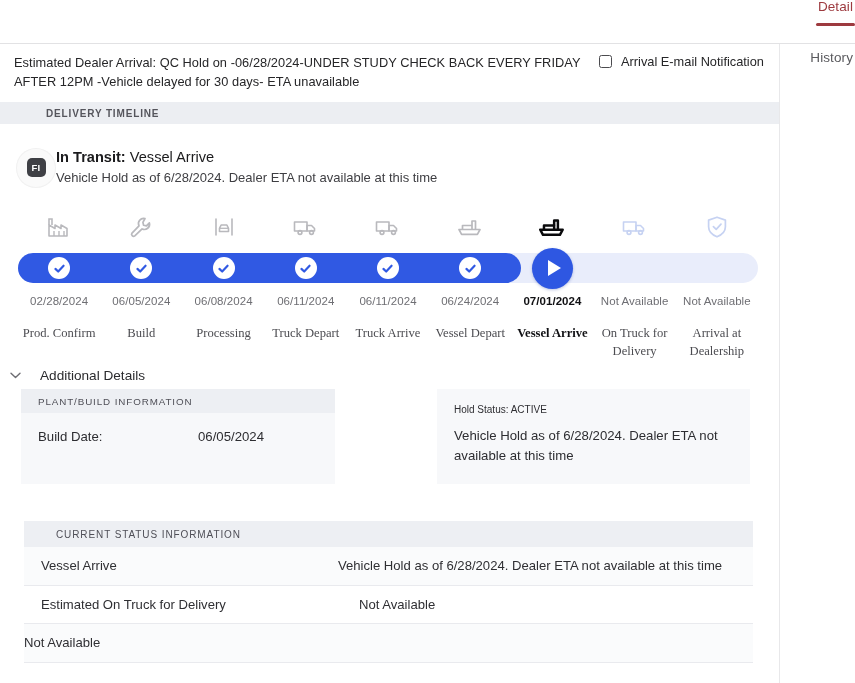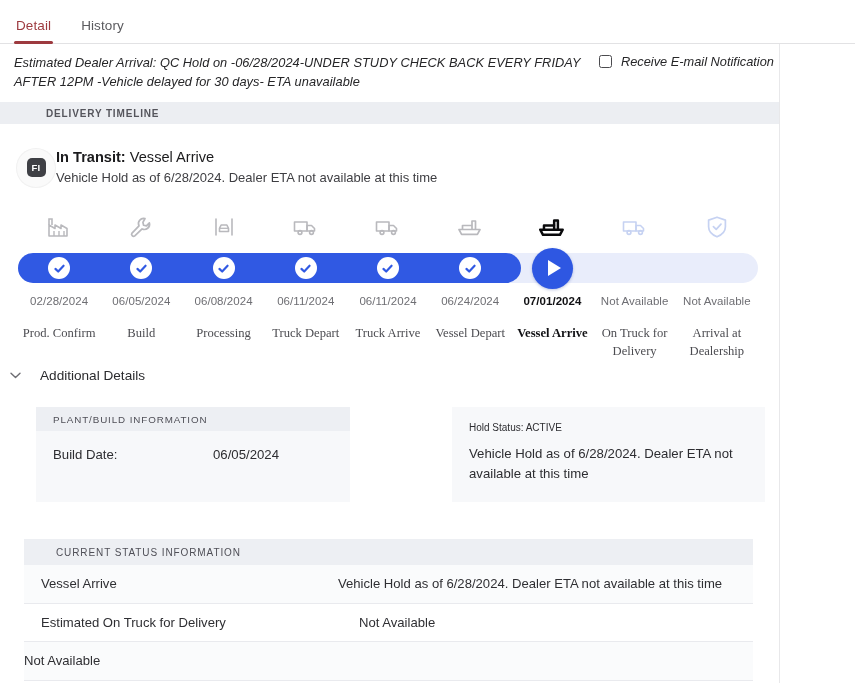--- a/index.html
+++ b/index.html
@@ -16,36 +16,36 @@
 
   
   .content-divider {
     position: absolute; left: 779px; top: 44px; width: 1px; height: 639px;
     background: #e8e8ea;
   }
 
   
   .tabbar {
     position: relative; height: 44px; border-bottom: 1px solid #e2e2e4;
-    display: flex; align-items: flex-end; padding-left: 14px; gap: 26px;
+    display: flex; align-items: flex-end; padding-left: 14px; gap: 26px; flex-direction: column;
   }
   .tab {
     position: relative; font-size: 13.5px; line-height: 1;
     padding: 0 2px 11px 2px; color: #5a5a5e; cursor: pointer; letter-spacing: .1px;
   }
   .tab.active { color: #9d3a3f; }
   .tab.active::after {
     content: ""; position: absolute; left: 0; right: 0; bottom: -1px;
     height: 3px; background: #9d3a3f; border-radius: 2px;
   }
 
   
   .notice {
     position: relative; padding: 9px 0 7px 14px;
-    display: flex; align-items: flex-start; gap: 10px; font-style: italic;
+    display: flex; align-items: flex-start; gap: 10px;
   }
   .notice-text {
     font-size: 12.8px; line-height: 19px; color: #262628;
     max-width: 575px; letter-spacing: .05px;
   }
   .notify-wrap {
     display: flex; align-items: center; gap: 9px; white-space: nowrap;
     padding-top: 1px;
   }
   .checkbox {
@@ -143,21 +143,21 @@
   
   .addl {
     display: flex; align-items: center; gap: 20px;
     padding: 12px 0 0 10px; cursor: pointer; width: 300px;
   }
   .chev { color: #6d6d72; font-size: 11px; line-height: 1; width: 10px; text-align: center; }
   .addl-label { font-size: 13.6px; color: #2b2b2e; }
 
   
   .cards {
-    position: relative; margin-top: 24px; padding-left: 36px;
+    position: relative; margin-top: 6px; padding-left: 21px;
     display: flex; gap: 102px;
   }
   .card { background: #f7f8fa; }
   .card-plant { width: 314px; }
   .card-hold  { width: 313px; }
   .card-head {
     height: 24px; background: #edeff3; display: flex; align-items: center;
     padding-left: 17px;
   }
   .card-head-title { font-size: 9.8px; letter-spacing: .9px; color: #4f4f57; }
@@ -201,21 +201,21 @@
     </div>
     <div class="tab">
       <span>History</span>
     </div>
   </div>
 
   <div class="notice">
     <div class="notice-text">Estimated Dealer Arrival: QC Hold on -06/28/2024-UNDER STUDY CHECK BACK EVERY FRIDAY AFTER 12PM -Vehicle delayed for 30 days- ETA unavailable</div>
     <div class="notify-wrap">
       <div class="checkbox"></div>
-      <div class="notify-label">Receive E-mail Notification</div>
+      <div class="notify-label">Arrival E-mail Notification</div>
     </div>
   </div>
 
   <div class="band">
     <span class="band-title">DELIVERY TIMELINE</span>
   </div>
 
   <div class="status-head">
     <div class="brand-badge">
       <div class="brand-mark">FI</div>

